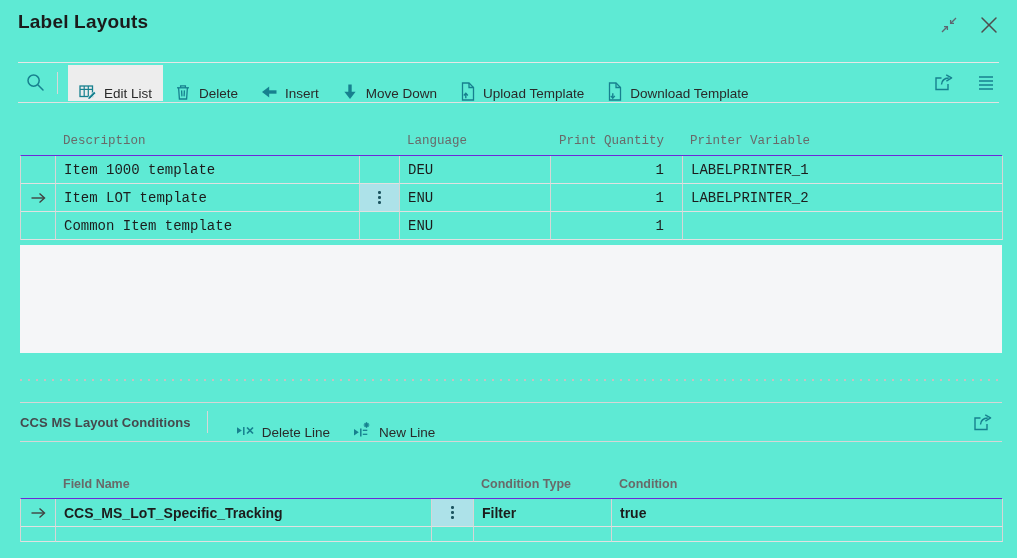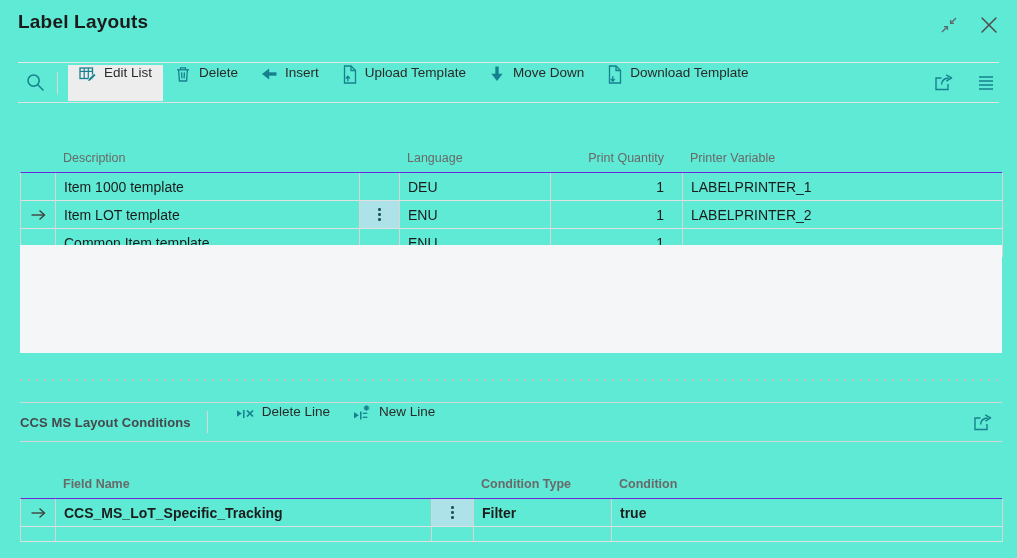--- a/index.html
+++ b/index.html
@@ -10,30 +10,30 @@
   
   .page-title { position:absolute; left:18px; top:11px; font-size:19px; font-weight:700; color:#1b1b1b; letter-spacing:.2px; }
   .win-icons { position:absolute; right:18px; top:15px; display:flex; gap:20px; align-items:center; }
   .icon-btn { display:inline-flex; align-items:center; justify-content:center; cursor:pointer; }
 
   
   .toolbar { position:absolute; left:18px; top:62px; width:981px; height:41px;
              border-top:1px solid #e7e7e7; border-bottom:1px solid #e2e2e2;
              display:flex; align-items:center; }
   .vdiv { width:1px; height:22px; background:#d8d8d8; margin:0 10px 0 12px; flex:0 0 auto; }
-  .tb-btn { display:inline-flex; align-items:flex-start; gap:7px; height:36px; padding:0 11px;
+  .tb-btn { display:inline-flex; align-items:flex-end; gap:7px; height:36px; padding:0 11px;
             background:transparent; border:none; font-family:inherit; font-size:13.5px; color:#2a2a2a; cursor:pointer; white-space:nowrap; }
   .tb-btn.active { background:#ededed; }
   .tb-btn .icon { display:inline-flex; }
   .tb-right { margin-left:auto; display:flex; align-items:center; gap:22px; padding-right:4px; }
   .search-wrap { padding-left:8px; }
 
   
   .tbl { position:absolute; left:20px; width:982px; font-size:14px; }
-  .t1 { top:118px; }
+  .t1 { top:101px;font-family:Liberation Mono, monospace; }
   .t2 { top:442px;font-weight:bold; }
   .grid1 { display:grid; grid-template-columns:35px 304px 40px 151px 132px 320px; }
   .grid2 { display:grid; grid-template-columns:35px 376px 42px 138px 391px; }
   .thead { align-items:end; }
   .t1 .thead { height:54px; }
   .t2 .thead { height:56px; }
   .hc { font-size:12.5px; color:#696969; padding:0 8px 7px 8px; overflow:hidden; white-space:nowrap; cursor:pointer; }
   .hc.right { text-align:right; padding-right:18px; }
   .tbody { border-top:1px solid #6d28d9; border-left:1px solid #d6d6d6; }
   .trow > div { border-right:1px solid #d6d6d6; border-bottom:1px solid #e1e1e1; height:28px; line-height:28px; overflow:hidden; white-space:nowrap; }
@@ -123,38 +123,38 @@
           <polygon points="2,9 9.2,3.4 9.2,14.6"></polygon>
             <rect x="7.5" y="7.3" width="9" height="3.4"></rect>
         </svg>
       </span>
       <span>Insert</span>
     </button>
 
 
     <button class="tb-btn">
       <span class="icon">
+        <svg width="18" height="18" viewBox="0 0 18 18" fill="#17808f">
+          <polygon points="9,16 3.4,8.8 14.6,8.8"></polygon>
+            <rect x="7.3" y="1.5" width="3.4" height="9"></rect>
+        </svg>
+      </span>
+      <span>Move Down</span>
+    </button>
+
+    <button class="tb-btn">
+      <span class="icon">
         <svg width="17" height="19" viewBox="0 0 17 19" fill="none" stroke="#17808f" stroke-width="1.3">
           <path d="M3.5,1 H10 L14.5,5.5 V18 H3.5 Z"></path>
             <path d="M10,1 V5.5 H14.5"></path>
           <path d="M6.8,16.2 V11.6" stroke-width="1.4"></path>
             <path d="M4.8,13.5 L6.8,11.3 L8.8,13.5" stroke-width="1.4"></path>
         </svg>
       </span>
       <span>Upload Template</span>
-    </button>
-
-    <button class="tb-btn">
-      <span class="icon">
-        <svg width="18" height="18" viewBox="0 0 18 18" fill="#17808f">
-          <polygon points="9,16 3.4,8.8 14.6,8.8"></polygon>
-            <rect x="7.3" y="1.5" width="3.4" height="9"></rect>
-        </svg>
-      </span>
-      <span>Move Down</span>
     </button>
 
     <button class="tb-btn">
       <span class="icon">
         <svg width="17" height="19" viewBox="0 0 17 19" fill="none" stroke="#17808f" stroke-width="1.3">
           <path d="M3.5,1 H10 L14.5,5.5 V18 H3.5 Z"></path>
             <path d="M10,1 V5.5 H14.5"></path>
           <path d="M6.8,11.3 V15.9" stroke-width="1.4"></path>
             <path d="M4.8,13.9 L6.8,16.1 L8.8,13.9" stroke-width="1.4"></path>
         </svg>

